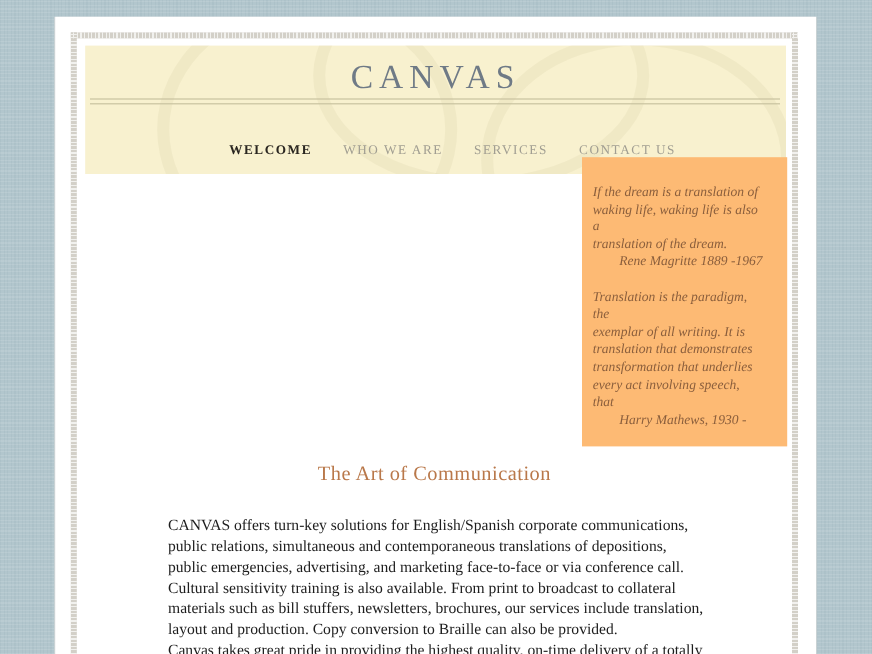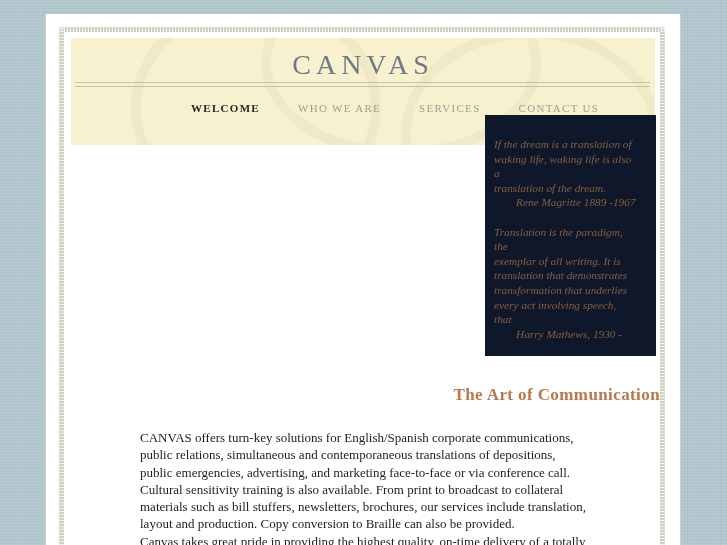--- a/index.html
+++ b/index.html
@@ -42,28 +42,28 @@
   }
   .logo {
     position: absolute; left: 0; right: 0; top: 11px; text-align: center;
     font-size: 28px; letter-spacing: 5px; color: #6f7a86;
     font-family: "Liberation Serif", serif;
   }
   .rule { position: absolute; left: 4px; right: 5px; height: 1px; background: #c9c2a0; }
   .rule.r1 { top: 44px; }
   .rule.r2 { top: 48px; }
   .nav {
-    position: absolute; left: 120px; top: 64px; display: flex; gap: 16px;
+    position: absolute; left: 120px; top: 81px; display: flex; gap: 4px;
     font-size: 11px; letter-spacing: 1.3px;
   }
   .nav a { text-decoration: none; color: #a19e92; margin-right: 22px; cursor: pointer; }
   .nav a.active { color: #2a2620; font-weight: bold; }
   .quote-box {
-    position: absolute; left: 421px; top: 83px; width: 171px; height: 241px;
-    background: #0f172a;
+    position: absolute; left: 421px; top: 99px; width: 171px; height: 241px;
+    background: #fdba74;
     box-sizing: border-box; padding: 22px 20px 0 9px;
     font-family: "Liberation Serif", serif; font-style: italic;
     font-size: 11.3px; line-height: 14.6px; color: #8a5e3c;
   }
   .quote-box p { margin: 0; }
   .quote-box .author { padding-left: 22px; }
   .quote-box .gap { height: 14.6px; }
   .title {
     position: absolute; left: 0; width: 596px; top: 353px; text-align: center;
     font-size: 17px; letter-spacing: 0.4px; color: #b9784a;
@@ -104,21 +104,21 @@
       <p class="author">Rene Magritte 1889 -1967</p>
       <div class="gap"></div>
       <p>Translation is the paradigm, the</p>
       <p>exemplar of all writing. It is</p>
       <p>translation that demonstrates</p>
       <p>transformation that underlies</p>
       <p>every act involving speech, that</p>
       <p class="author">Harry Mathews, 1930 -</p>
     </aside>
 
-    <h1 class="title" style="margin:0;font-weight:bold;text-align:right;">The Art of Communication</h1>
+    <h1 class="title" style="margin:0;font-weight:normal;">The Art of Communication</h1>
 
     <div class="body-text">
       <p>CANVAS offers turn-key solutions for English/Spanish corporate communications,</p>
       <p>public relations, simultaneous and contemporaneous translations of depositions,</p>
       <p>public emergencies, advertising, and marketing face-to-face or via conference call.</p>
       <p>Cultural sensitivity training is also available. From print to broadcast to collateral</p>
       <p>materials such as bill stuffers, newsletters, brochures, our services include translation,</p>
       <p>layout and production. Copy conversion to Braille can also be provided.</p>
       <p>Canvas takes great pride in providing the highest quality, on-time delivery of a totally</p>
     </div>

